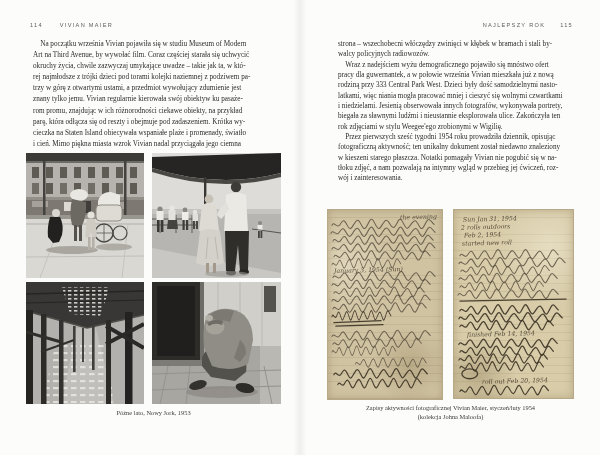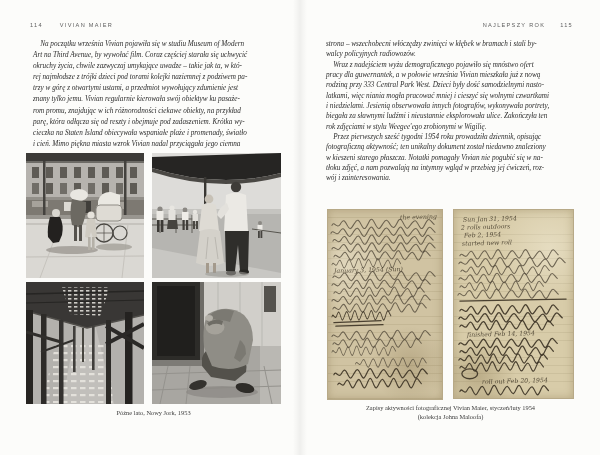--- a/index.html
+++ b/index.html
@@ -21,24 +21,23 @@
     display:flex;align-items:center;
   }
   .running-head.left{left:30px;gap:17px;}
   .running-head.right{right:27px;gap:15px;}
   .body-text{
     position:absolute;
     font-size:7.2px;
     text-align:justify;
     white-space:pre-line;
     color:#2b2b2b;
-    font-style:italic;
   }
   #body-left{left:33px;top:39px;width:250px;line-height:11.1px;}
-  #body-right{left:326px;top:39px;width:248px;line-height:10.35px;}
+  #body-right{left:338px;top:39px;width:248px;line-height:10.35px;}
   .photo-grid{
     position:absolute;left:26px;top:153px;
     display:grid;
     grid-template-columns:118px 129px;
     grid-template-rows:125px 122px;
     gap:4px 8px;
   }
   figure{margin:0;padding:0;position:relative;}
   .photo svg{display:block;width:100%;height:100%;}
   .caption{

